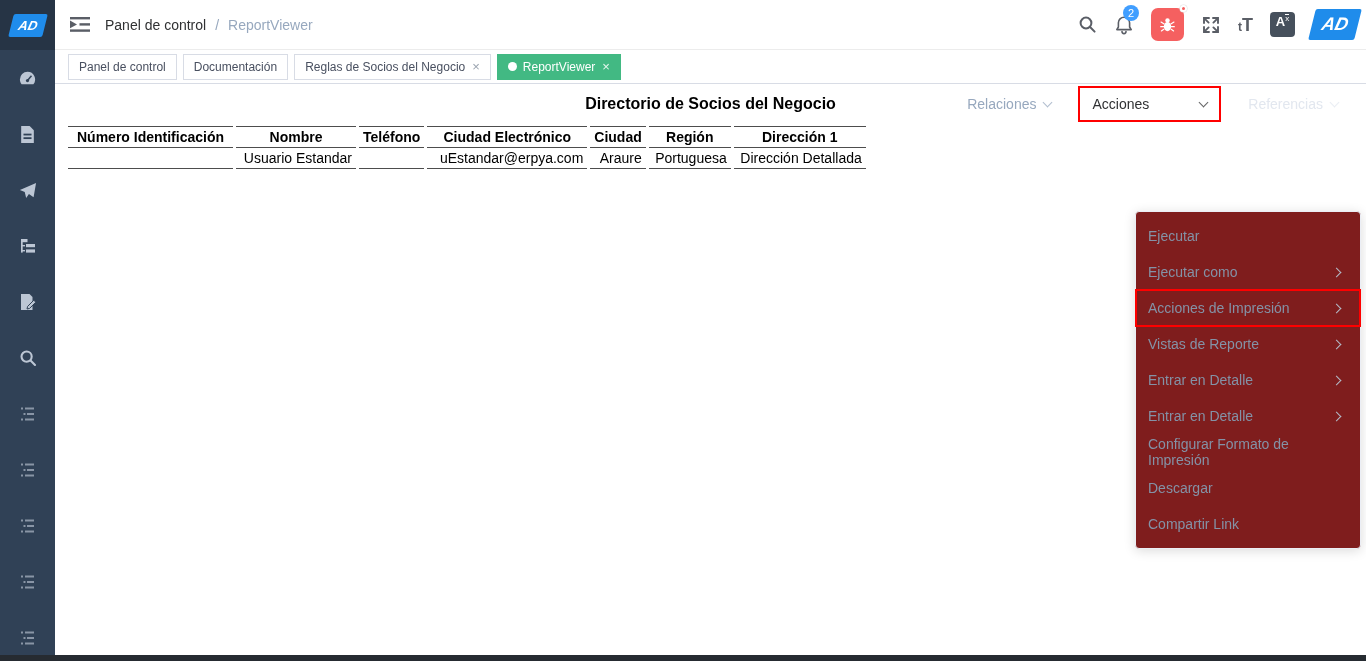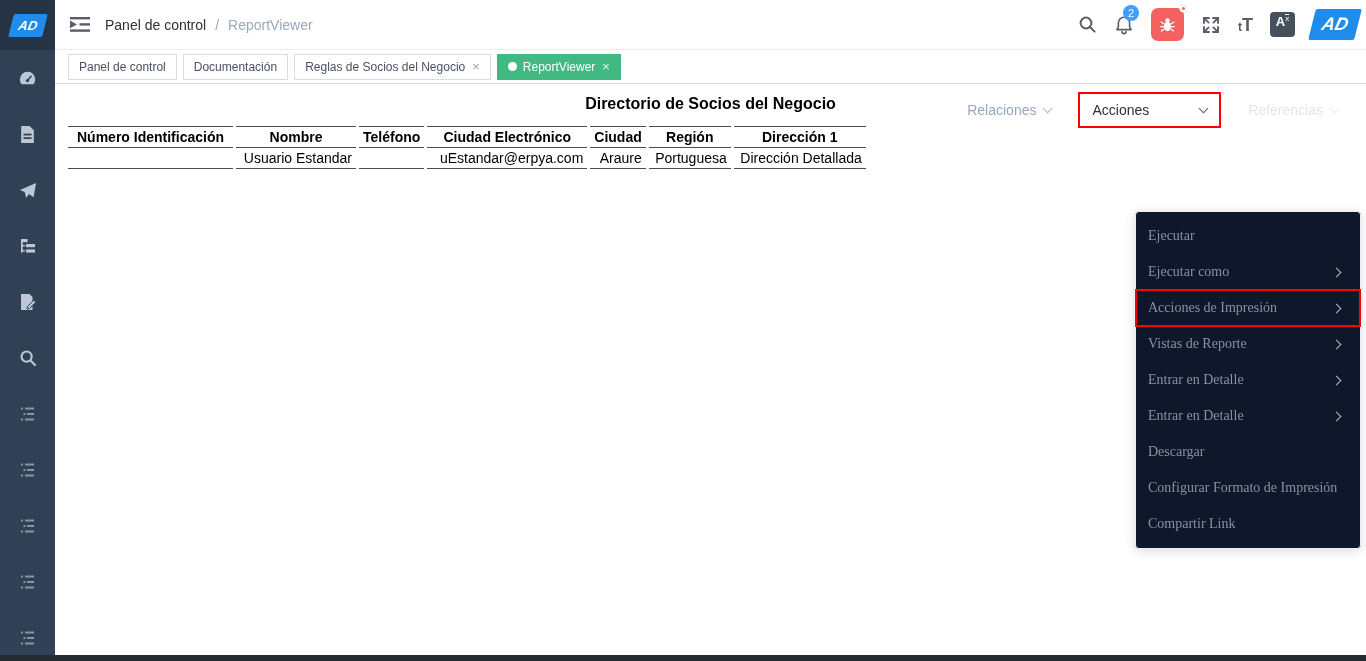--- a/index.html
+++ b/index.html
@@ -59,33 +59,33 @@
   table.report { border-collapse:separate; border-spacing:3px 0; margin-left:10px; font-size:14px; color:#000; }
   table.report th { font-weight:bold; border-top:1px solid #4d4d4d; border-bottom:1px solid #4d4d4d;
                     padding:2px 4px; text-align:center; white-space:nowrap; }
   table.report td { border-bottom:1px solid #4d4d4d; padding:2px 4px; text-align:right; white-space:nowrap; }
   table.report th:nth-child(1){min-width:165px;} table.report th:nth-child(2){min-width:120px;}
   table.report th:nth-child(3){min-width:60px;}  table.report th:nth-child(4){min-width:160px;}
   table.report th:nth-child(5){min-width:46px;}  table.report th:nth-child(6){min-width:82px;}
   table.report th:nth-child(7){min-width:132px;}
 
   
-  .actions-row { position:absolute; top:8px; right:14px; display:flex; align-items:center; gap:13px; font-size:14px; }
+  .actions-row { position:absolute; top:2px; right:14px; display:flex; align-items:center; gap:13px; font-size:14px; }
   .action-btn { display:flex; align-items:center; padding:8px 12px; border:2px solid transparent; cursor:pointer; }
   .action-btn.normal { color:#97a8be; }
   .action-btn.active { color:#303133; }
   .action-btn.disabled { color:#e2e7ef; }
   .action-btn.highlight { border-color:#ff0000;gap:43px; }
   .chev-d { display:inline-block; width:7px; height:7px; border-right:1.5px solid currentColor;
             border-bottom:1.5px solid currentColor; transform:rotate(45deg); margin:-3px 0 0 8px; opacity:.75; }
 
   
-  .dropdown { position:absolute; top:127px; right:5px; width:226px; background:#0f172a;
+  .dropdown { position:absolute; top:127px; right:5px; width:226px; background:#7f1d1d;
               border:1px solid #ebeef5; border-radius:4px; box-shadow:0 2px 12px rgba(0,0,0,.14);
-              padding:6px 0; z-index:10;font-family:Liberation Serif, serif; }
+              padding:6px 0; z-index:10; }
   .menu-item { height:36px; padding:0 20px 0 12px; display:flex; align-items:center; justify-content:space-between;
                color:#8492a6; font-size:14px; cursor:pointer; }
   .menu-item.red-box { outline:2px solid #ff0000; outline-offset:-1px; }
   .chev-r { display:inline-block; width:7px; height:7px; border-top:1.5px solid #b3bcc9;
             border-right:1.5px solid #b3bcc9; transform:rotate(45deg); }
 
   .bottom-bar { position:absolute; left:0; right:0; bottom:0; height:6px; background:#262b31; z-index:20; }
 </style>
 </head>
 <body>
@@ -336,24 +336,24 @@
         </div>
         <div class="menu-item">
           <span>Entrar en Detalle</span>
           <span class="chev-r"></span>
         </div>
         <div class="menu-item">
           <span>Entrar en Detalle</span>
           <span class="chev-r"></span>
         </div>
         <div class="menu-item">
+          <span>Configurar Formato de Impresión</span>
+        </div>
+        <div class="menu-item">
           <span>Descargar</span>
-        </div>
-        <div class="menu-item">
-          <span>Configurar Formato de Impresión</span>
         </div>
         <div class="menu-item">
           <span>Compartir Link</span>
         </div>
       </div>
   </main>
 
   <div class="bottom-bar"></div>
 </div>
 

